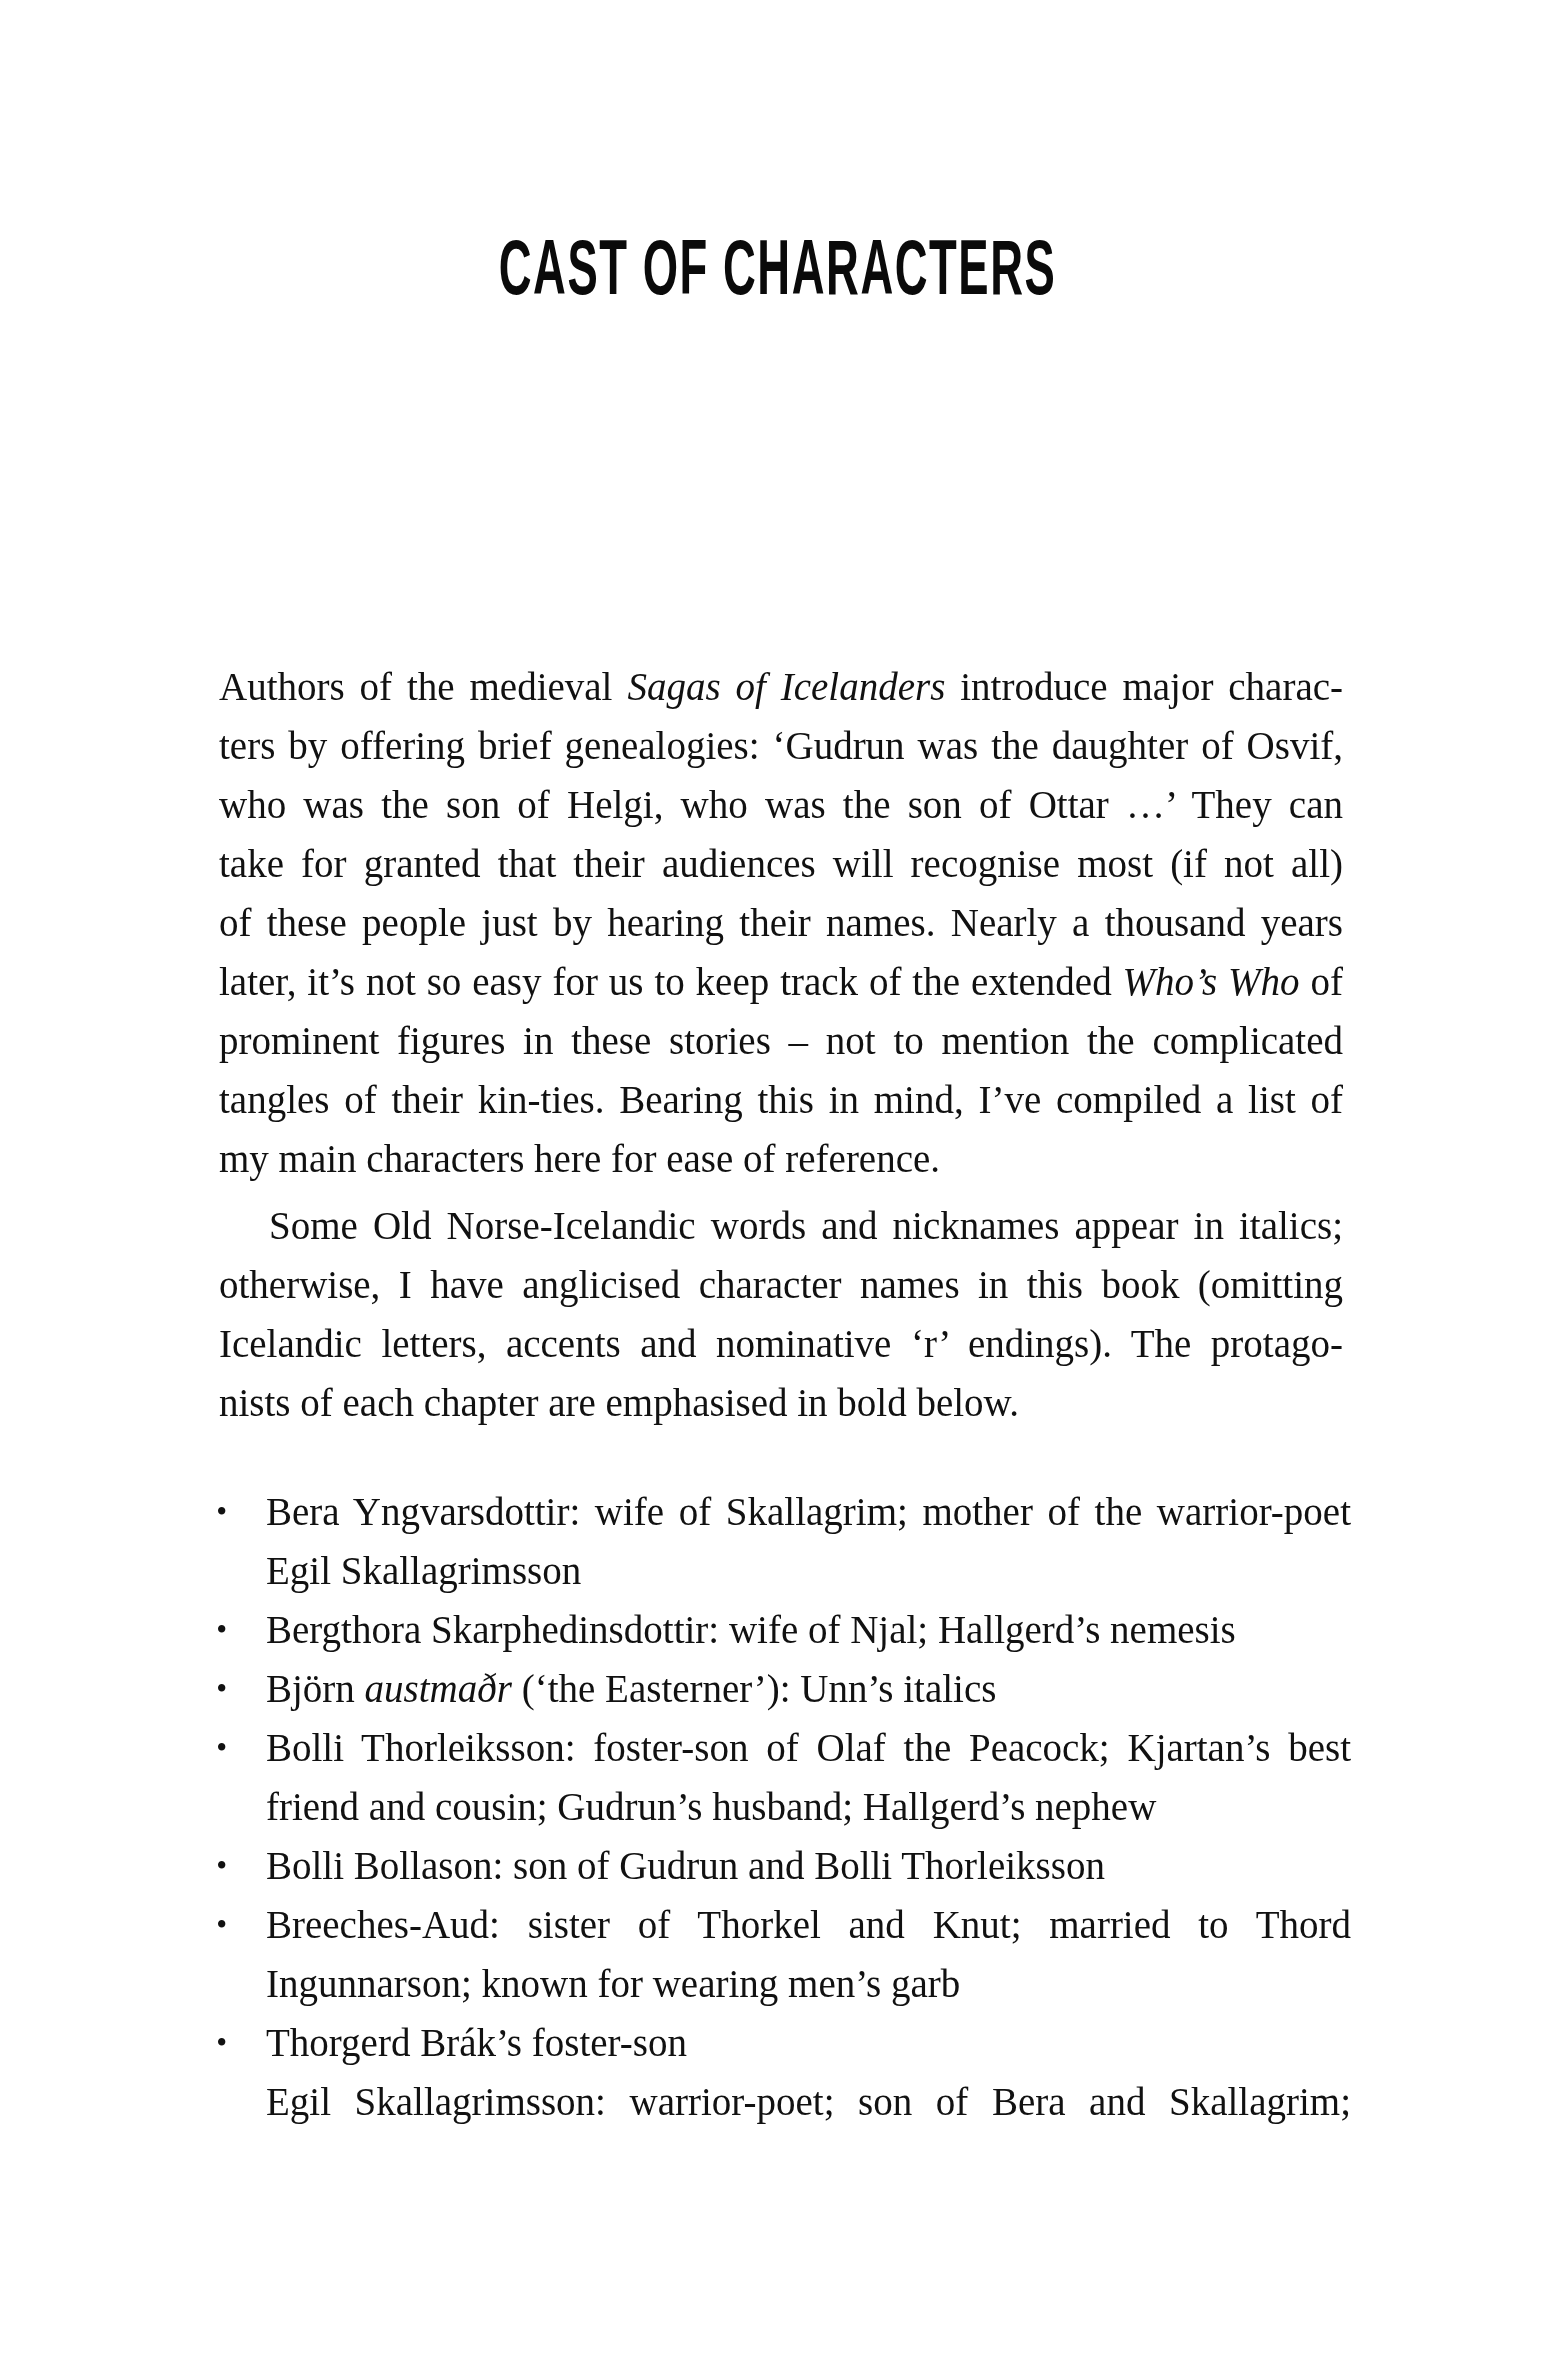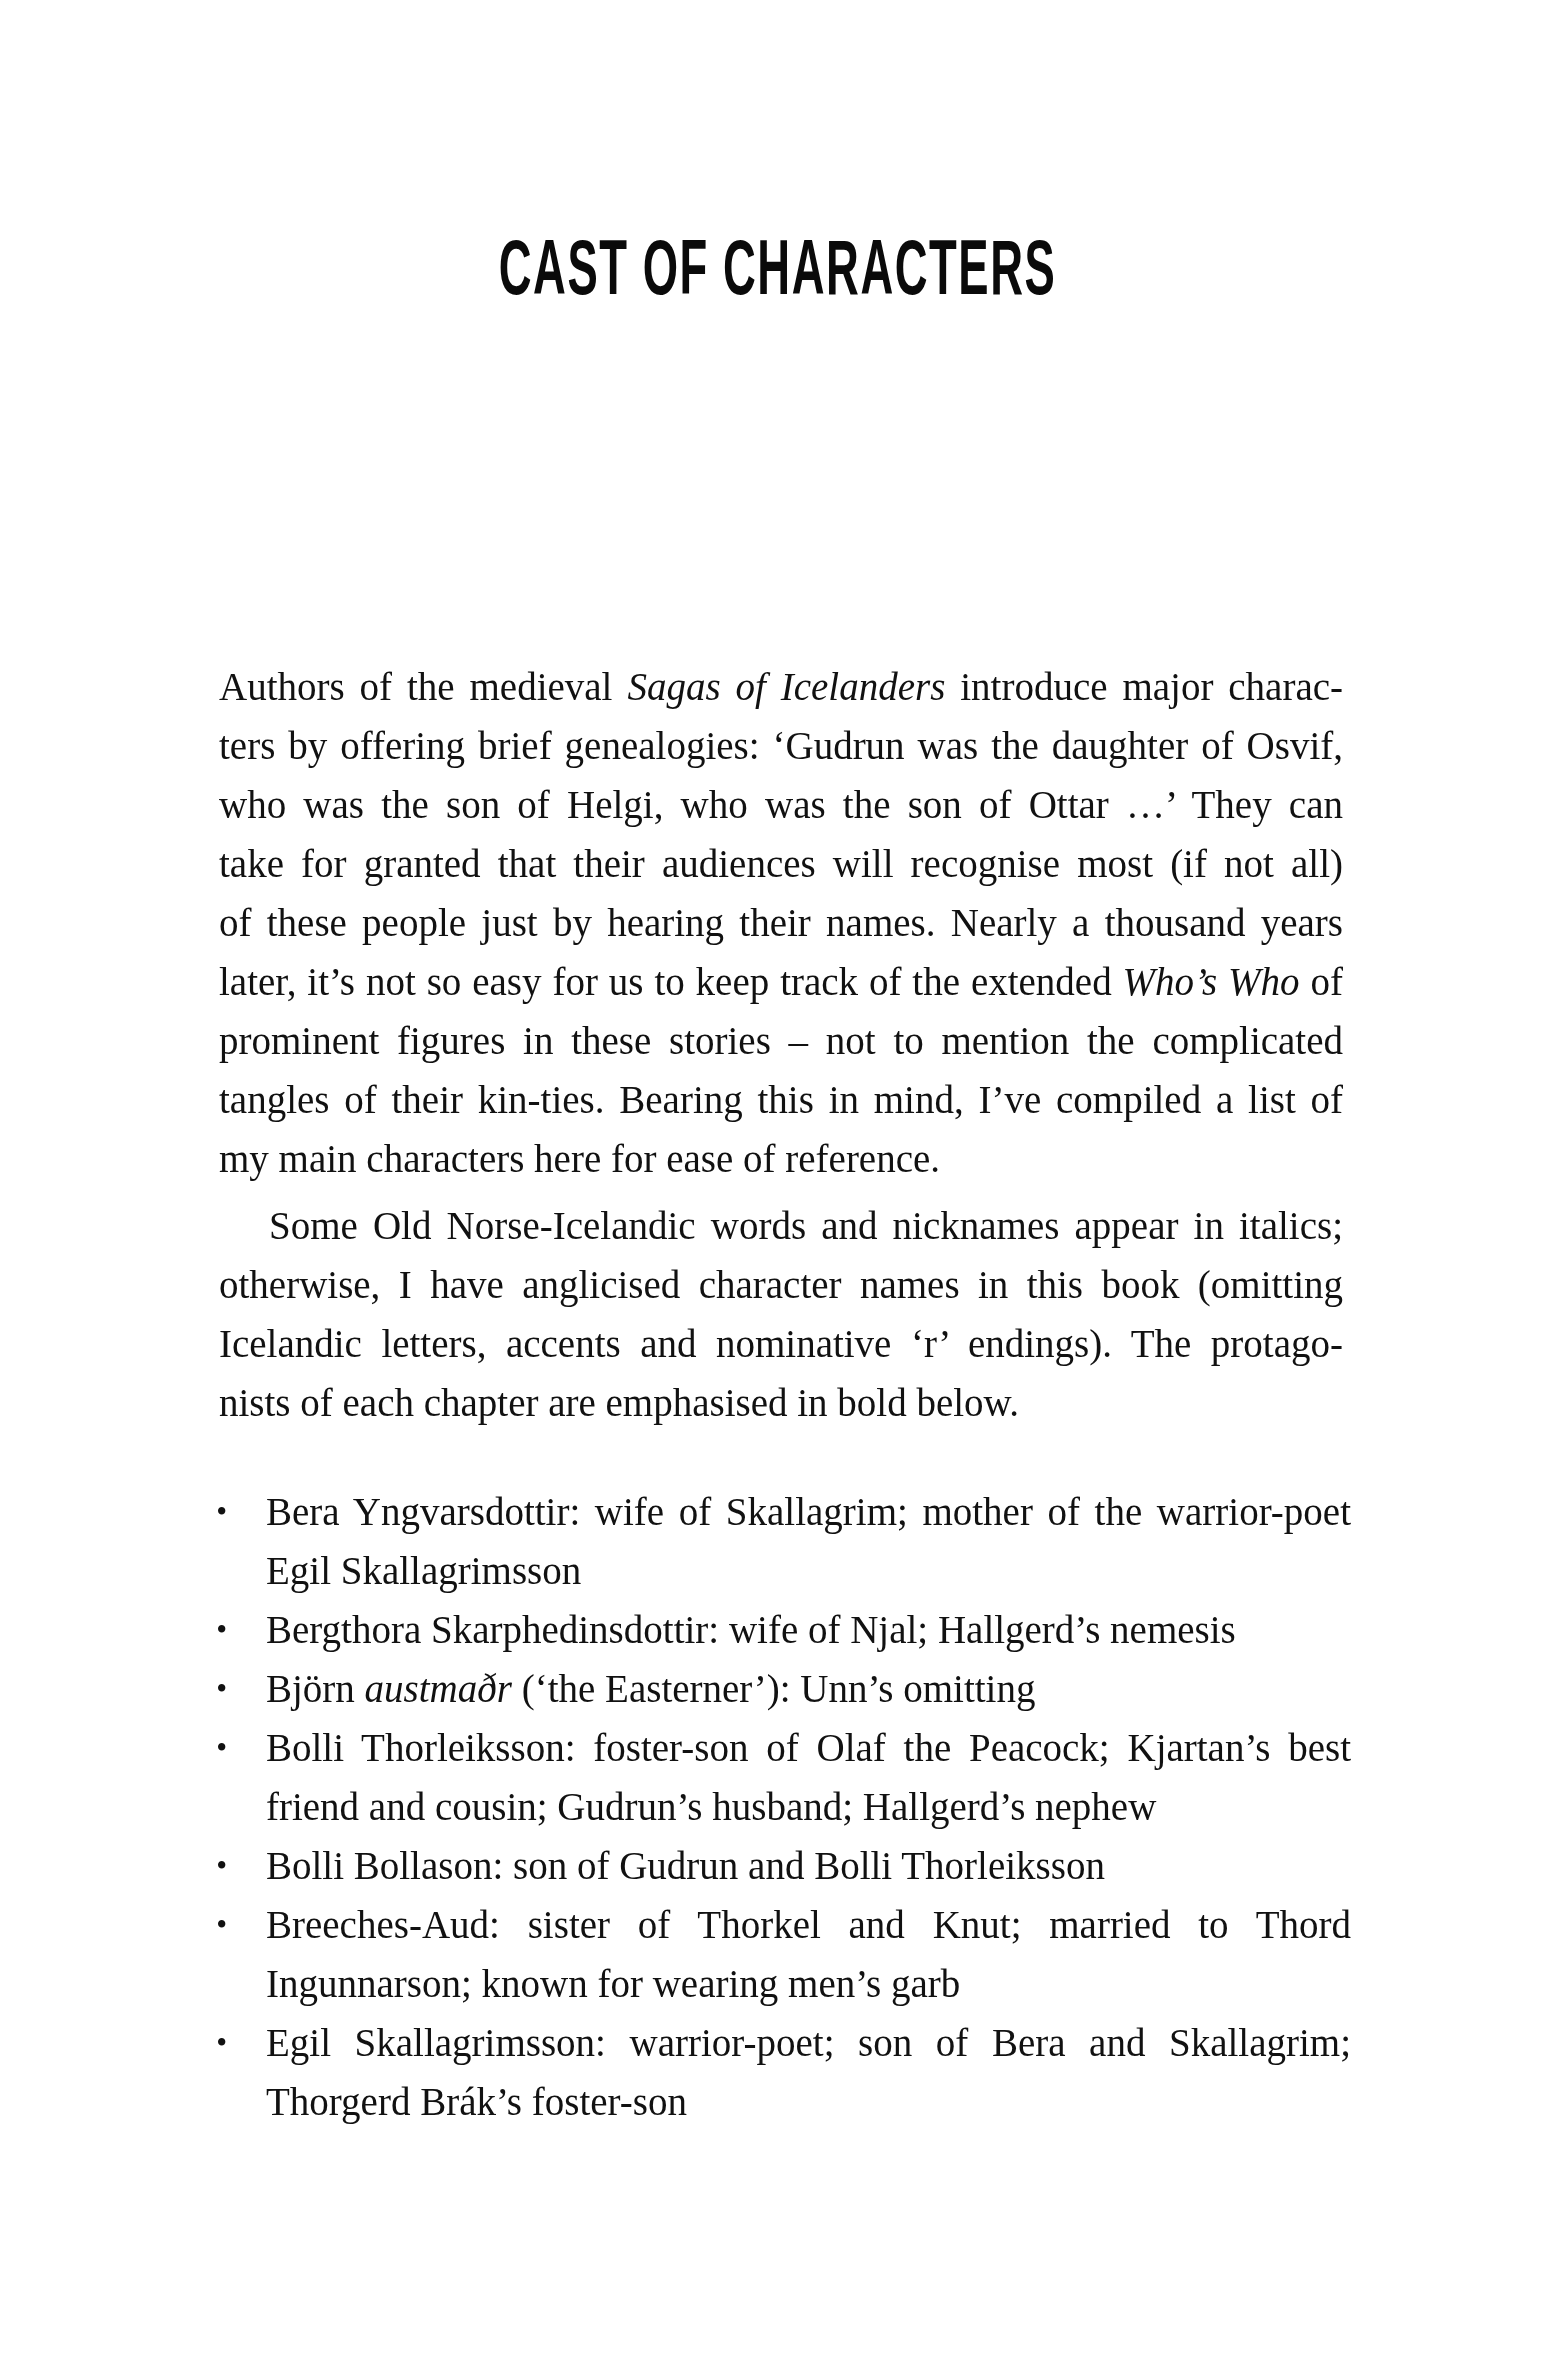--- a/index.html
+++ b/index.html
@@ -107,21 +107,21 @@
         </div>
         <div class="bullet-item">
           <span class="marker">•</span>
           <div class="item-lines">
             <div class="ln"><span class="run-b">Bergthora Skarphedinsdottir:</span><span class="run-r"> wife of Njal; </span><span class="run-b">Hallgerd</span><span class="run-r">’s nemesis</span></div>
           </div>
         </div>
         <div class="bullet-item">
           <span class="marker">•</span>
           <div class="item-lines">
-            <div class="ln"><span class="run-r">Björn </span><span class="run-i">austmaðr</span><span class="run-r"> (‘the Easterner’): </span><span class="run-b">Unn</span><span class="run-r">’s omitting</span></div>
+            <div class="ln"><span class="run-r">Björn </span><span class="run-i">austmaðr</span><span class="run-r"> (‘the Easterner’): </span><span class="run-b">Unn</span><span class="run-r">’s italics</span></div>
           </div>
         </div>
         <div class="bullet-item">
           <span class="marker">•</span>
           <div class="item-lines">
             <div class="ln just"><span class="run-r">Bolli Thorleiksson: foster-son of Olaf the Peacock; Kjartan’s best</span></div>
             <div class="ln"><span class="run-r">friend and cousin; </span><span class="run-b">Gudrun</span><span class="run-r">’s husband; </span><span class="run-b">Hallgerd</span><span class="run-r">’s nephew</span></div>
           </div>
         </div>
         <div class="bullet-item">
@@ -133,20 +133,20 @@
         <div class="bullet-item">
           <span class="marker">•</span>
           <div class="item-lines">
             <div class="ln just"><span class="run-b">Breeches-Aud</span><span class="run-r">: sister of Thorkel and Knut; married to Thord</span></div>
             <div class="ln"><span class="run-r">Ingunnarson; known for wearing men’s garb</span></div>
           </div>
         </div>
         <div class="bullet-item">
           <span class="marker">•</span>
           <div class="item-lines">
+            <div class="ln"><span class="run-b">Thorgerd Brák</span><span class="run-r">’s foster-son</span></div>
             <div class="ln just"><span class="run-r">Egil Skallagrimsson: warrior-poet; son of </span><span class="run-b">Bera</span><span class="run-r"> and Skallagrim;</span></div>
-            <div class="ln"><span class="run-b">Thorgerd Brák</span><span class="run-r">’s foster-son</span></div>
           </div>
         </div>
       </section>
   </div>
 </div>
 
 
 </body></html>

